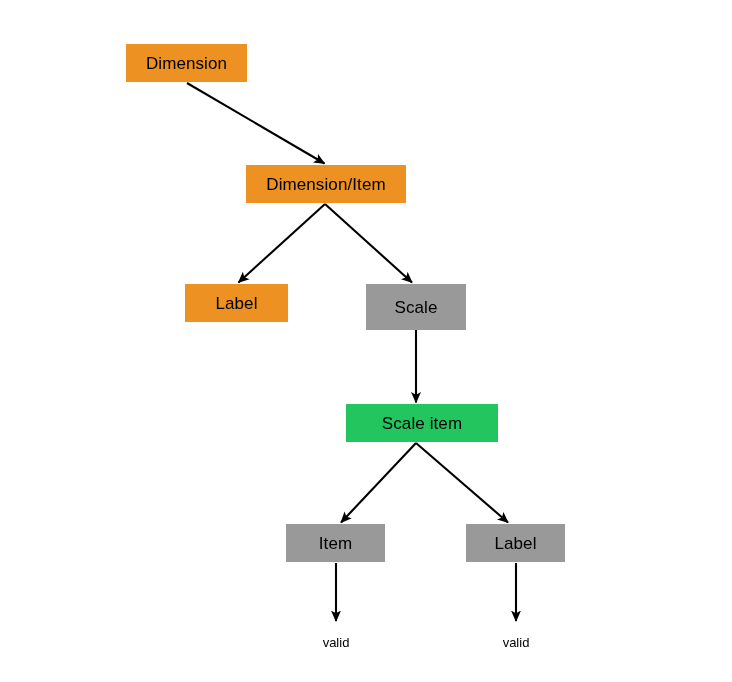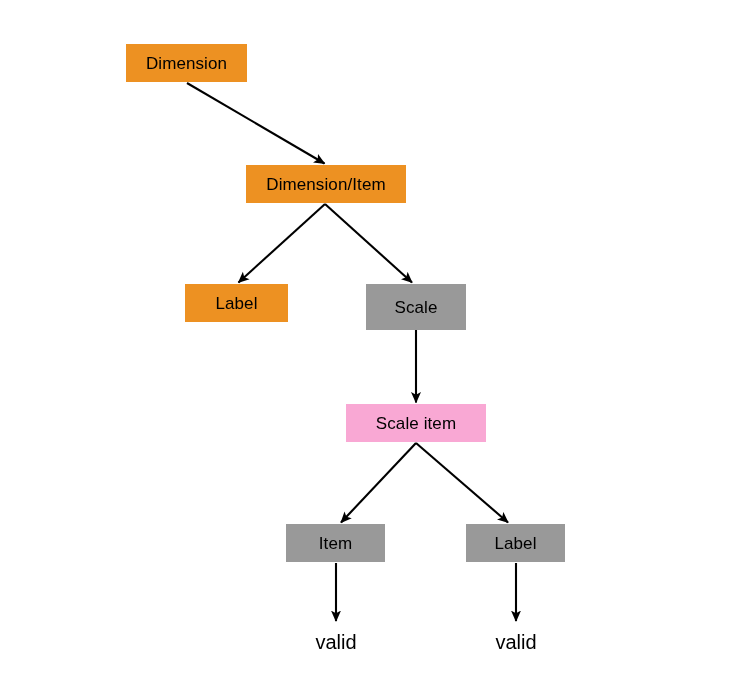--- a/index.html
+++ b/index.html
@@ -42,21 +42,21 @@
   }
   .node-orange { background: #ed9122; }
   .node-gray   { background: #999999; }
 
   .leaf-label {
     position: absolute;
     box-sizing: border-box;
     display: flex;
     align-items: center;
     justify-content: center;
-    font-size: 20px;
+    font-size: 13px;
     line-height: 1;
     color: #000000;
     background: transparent;
     white-space: nowrap;
     z-index: 2;
   }
 
   
   #node-dimension      { left: 126px; top: 44px;  width: 121px; height: 38px; }
   #node-dimension-item { left: 246px; top: 165px; width: 160px; height: 38px; }
@@ -107,21 +107,21 @@
   </div>
 
   <div class="node node-orange" id="node-label-dim" style="left: 185px; top: 284px; width: 103px; height: 38px; background: rgb(237, 145, 34);">
     <span>Label</span>
   </div>
 
   <div class="node node-gray" id="node-scale" style="left: 366px; top: 284px; width: 100px; height: 46px; background: rgb(153, 153, 153);">
     <span>Scale</span>
   </div>
 
-  <div class="node node-gray" id="node-scale-item" style="left: 346px; top: 404px; width: 140px; height: 38px; background: #f9a8d4; justify-content: center;">
+  <div class="node node-gray" id="node-scale-item" style="left: 346px; top: 404px; width: 152px; height: 38px; background: #22c55e; justify-content: center;">
     <span>Scale item</span>
   </div>
 
   <div class="node node-gray" id="node-code" style="left: 286px; top: 524px; width: 99px; height: 38px; background: rgb(153, 153, 153);">
     <span>Item</span>
   </div>
 
   <div class="node node-gray" id="node-label-scale" style="left: 466px; top: 524px; width: 99px; height: 38px; background: rgb(153, 153, 153);">
     <span>Label</span>
   </div>

